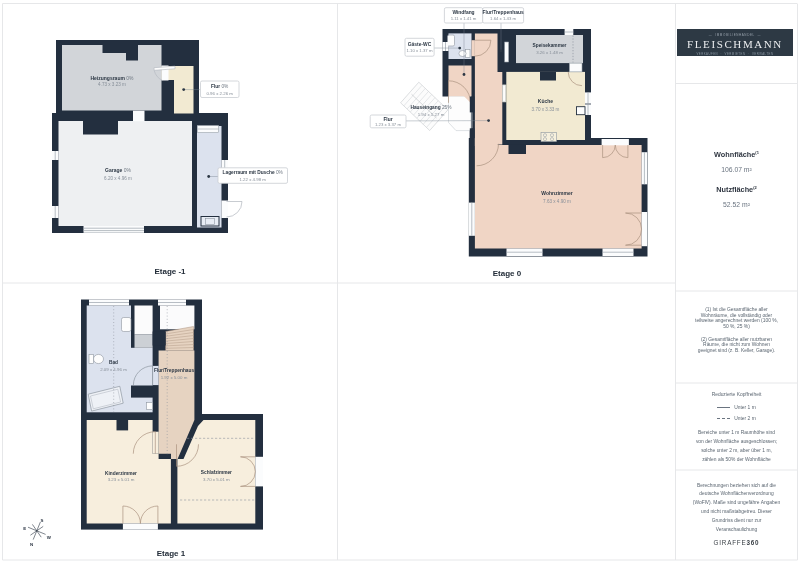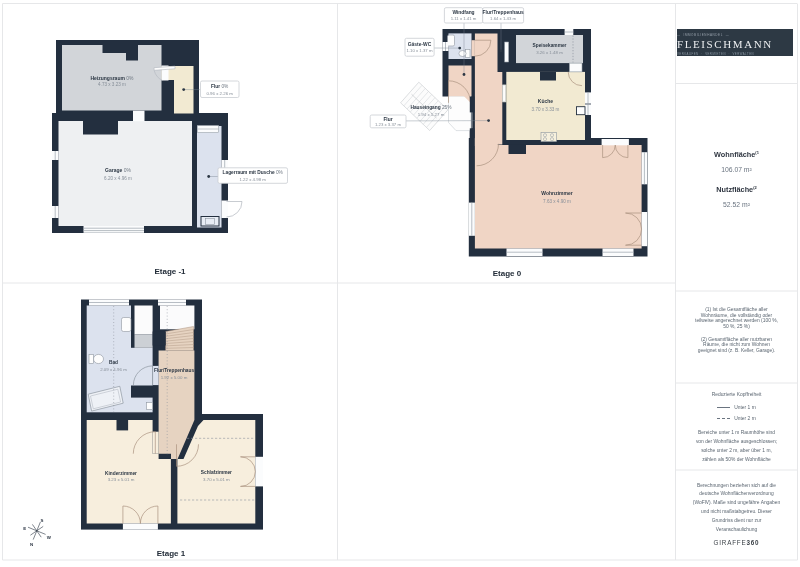--- a/index.html
+++ b/index.html
@@ -450,21 +450,21 @@
 <text x="41.9" y="522.0">S</text>
 <text x="24.7" y="529.6">E</text>
 <text x="48.9" y="538.6">W</text>
 <text x="31.6" y="545.8">N</text>
 </g>
 </g>
 </svg>
 
 <div style="position:absolute;left:675.5px;top:0;width:122px;height:560px;">
 
-  <div style="position:absolute;left:1.5px;top:28.5px;width:116px;height:27.5px;background:#2d3944;color:#e8eaec;">
+  <div style="position:absolute;left:1.5px;top:28.5px;width:116px;height:27.5px;background:#2d3944;color:#e8eaec;text-align:center;">
     <div style="font-size:3px;letter-spacing:0.6px;color:#97a1ab;margin-top:4.5px;">—&nbsp; IMMOBILIENHANDEL &nbsp;—</div>
     <div style="font-family:'Liberation Serif',serif;font-size:11px;letter-spacing:1.6px;margin-top:1px;color:#eceef0;">FLEISCHMANN</div>
     <div style="font-size:2.8px;letter-spacing:0.5px;color:#8b97a3;margin-top:1.5px;">VERKAUFEN &nbsp;·&nbsp; VERMIETEN &nbsp;·&nbsp; VERWALTEN</div>
   </div>
 
   <div style="position:absolute;left:0;top:150px;width:122px;text-align:center;color:#2e3540;">
     <div style="font-size:7.3px;font-weight:bold;">Wohnfläche<sup style="font-size:4px;">(1</sup></div>
     <div style="font-size:6.8px;color:#6a7480;margin-top:6.5px;">106.07 m²</div>
     <div style="font-size:7.3px;font-weight:bold;margin-top:12.5px;">Nutzfläche<sup style="font-size:4px;">(2</sup></div>
     <div style="font-size:6.8px;color:#6a7480;margin-top:6.5px;">52.52 m²</div>

